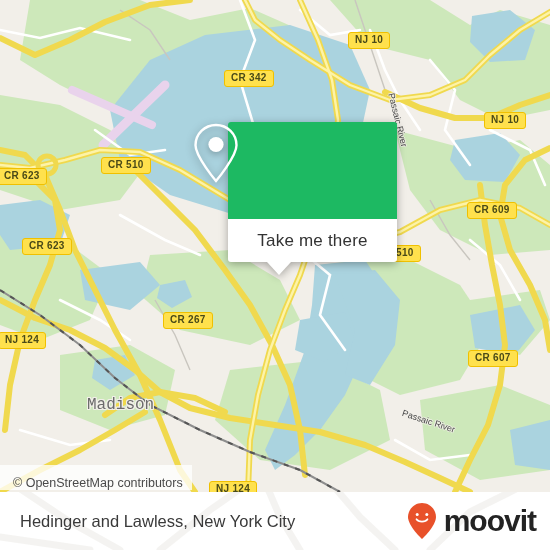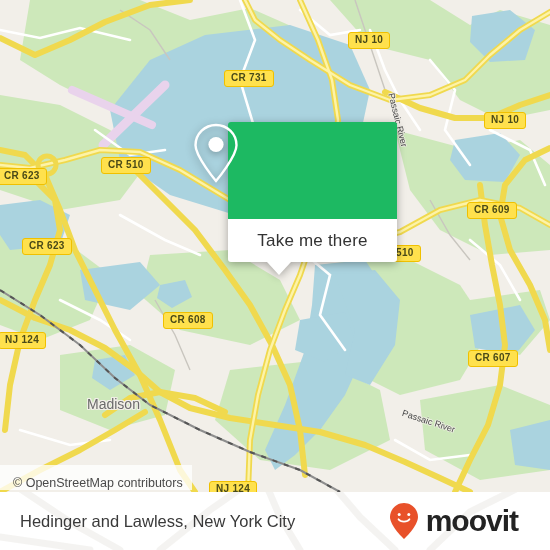--- a/index.html
+++ b/index.html
@@ -26,22 +26,22 @@
     font-weight:bold;
     letter-spacing:.3px;
     padding:2px 6px 3px 6px;
     line-height:1;
     white-space:nowrap;
     box-sizing:border-box;
   }
   .place-label{
     position:absolute;
     color:#6b6b6b;
-    font-family:Liberation Sans, sans-serif;
-    font-size:14px;
+    font-family:Liberation Mono, monospace;
+    font-size:16px;
     white-space:nowrap;
     text-shadow:
       1px 0 #f2efe9,-1px 0 #f2efe9,0 1px #f2efe9,0 -1px #f2efe9,
       1px 1px #f2efe9,-1px -1px #f2efe9,1px -1px #f2efe9,-1px 1px #f2efe9;
   }
   .river-label{
     position:absolute;
     color:#4a4a4a;
     font-family:"Liberation Sans", sans-serif;
     font-size:9px;
@@ -95,21 +95,21 @@
 
   
   #footer{
     position:absolute;left:0;top:492px;width:550px;height:58px;
     background:#ffffff;overflow:hidden;
   }
   #footer-watermark{position:absolute;left:0;top:0;opacity:.30;}
   #footer-inner{
     position:relative;z-index:2;
     height:100%;display:flex;align-items:center;
-    padding:0 32px 0 20px;box-sizing:border-box;
+    padding:0 14px 0 20px;box-sizing:border-box;
   }
   #footer-title{
     font-family:"Liberation Sans", sans-serif;
     font-size:16.5px;color:#3a3a3a;white-space:nowrap;
   }
   #footer-spacer{flex:1;}
   #brand{display:flex;align-items:center;gap:7px;}
   #brand-word{
     font-family:"Liberation Sans", sans-serif;
     font-size:30px;font-weight:bold;color:#232323;letter-spacing:-1px;line-height:1;
@@ -216,28 +216,28 @@
         <g stroke="#8d8d8d" stroke-width="2" fill="none">
           <path d="M0 290 L40 315 L80 345 L115 378 L150 405 L200 430 L250 452 L300 470 L340 492"></path>
         </g>
         <g stroke="#555" stroke-width="2" stroke-dasharray="5 7" fill="none">
           <path d="M0 290 L40 315 L80 345 L115 378 L150 405 L200 430 L250 452 L300 470 L340 492"></path>
         </g>
       </g>
     </svg>
 
     <div class="shield" style="left:348px;top:32px">NJ 10</div>
-    <div class="shield" style="left:224px;top:70px">CR 731</div>
+    <div class="shield" style="left:224px;top:70px">CR 342</div>
     <div class="shield" style="left:484px;top:112px">NJ 10</div>
     <div class="shield" style="left:101px;top:157px">CR 510</div>
     <div class="shield" style="left:-3px;top:168px">CR 623</div>
     <div class="shield" style="left:467px;top:202px">CR 609</div>
     <div class="shield" style="left:371px;top:245px">CR 510</div>
     <div class="shield" style="left:22px;top:238px">CR 623</div>
-    <div class="shield" style="left:163px;top:312px">CR 608</div>
+    <div class="shield" style="left:163px;top:312px">CR 267</div>
     <div class="shield" style="left:-2px;top:332px">NJ 124</div>
     <div class="shield" style="left:468px;top:350px">CR 607</div>
     <div class="shield" style="left:209px;top:481px">NJ 124</div>
 
     <div class="place-label" style="left:87px;top:396px">Madison</div>
 
     <div class="river-label" style="left:396px;top:92px;transform:rotate(76deg);transform-origin:left top">Passaic River</div>
     <div class="river-label" style="left:404px;top:408px;transform:rotate(18deg);transform-origin:left top">Passaic River</div>
 
     <div id="callout">

